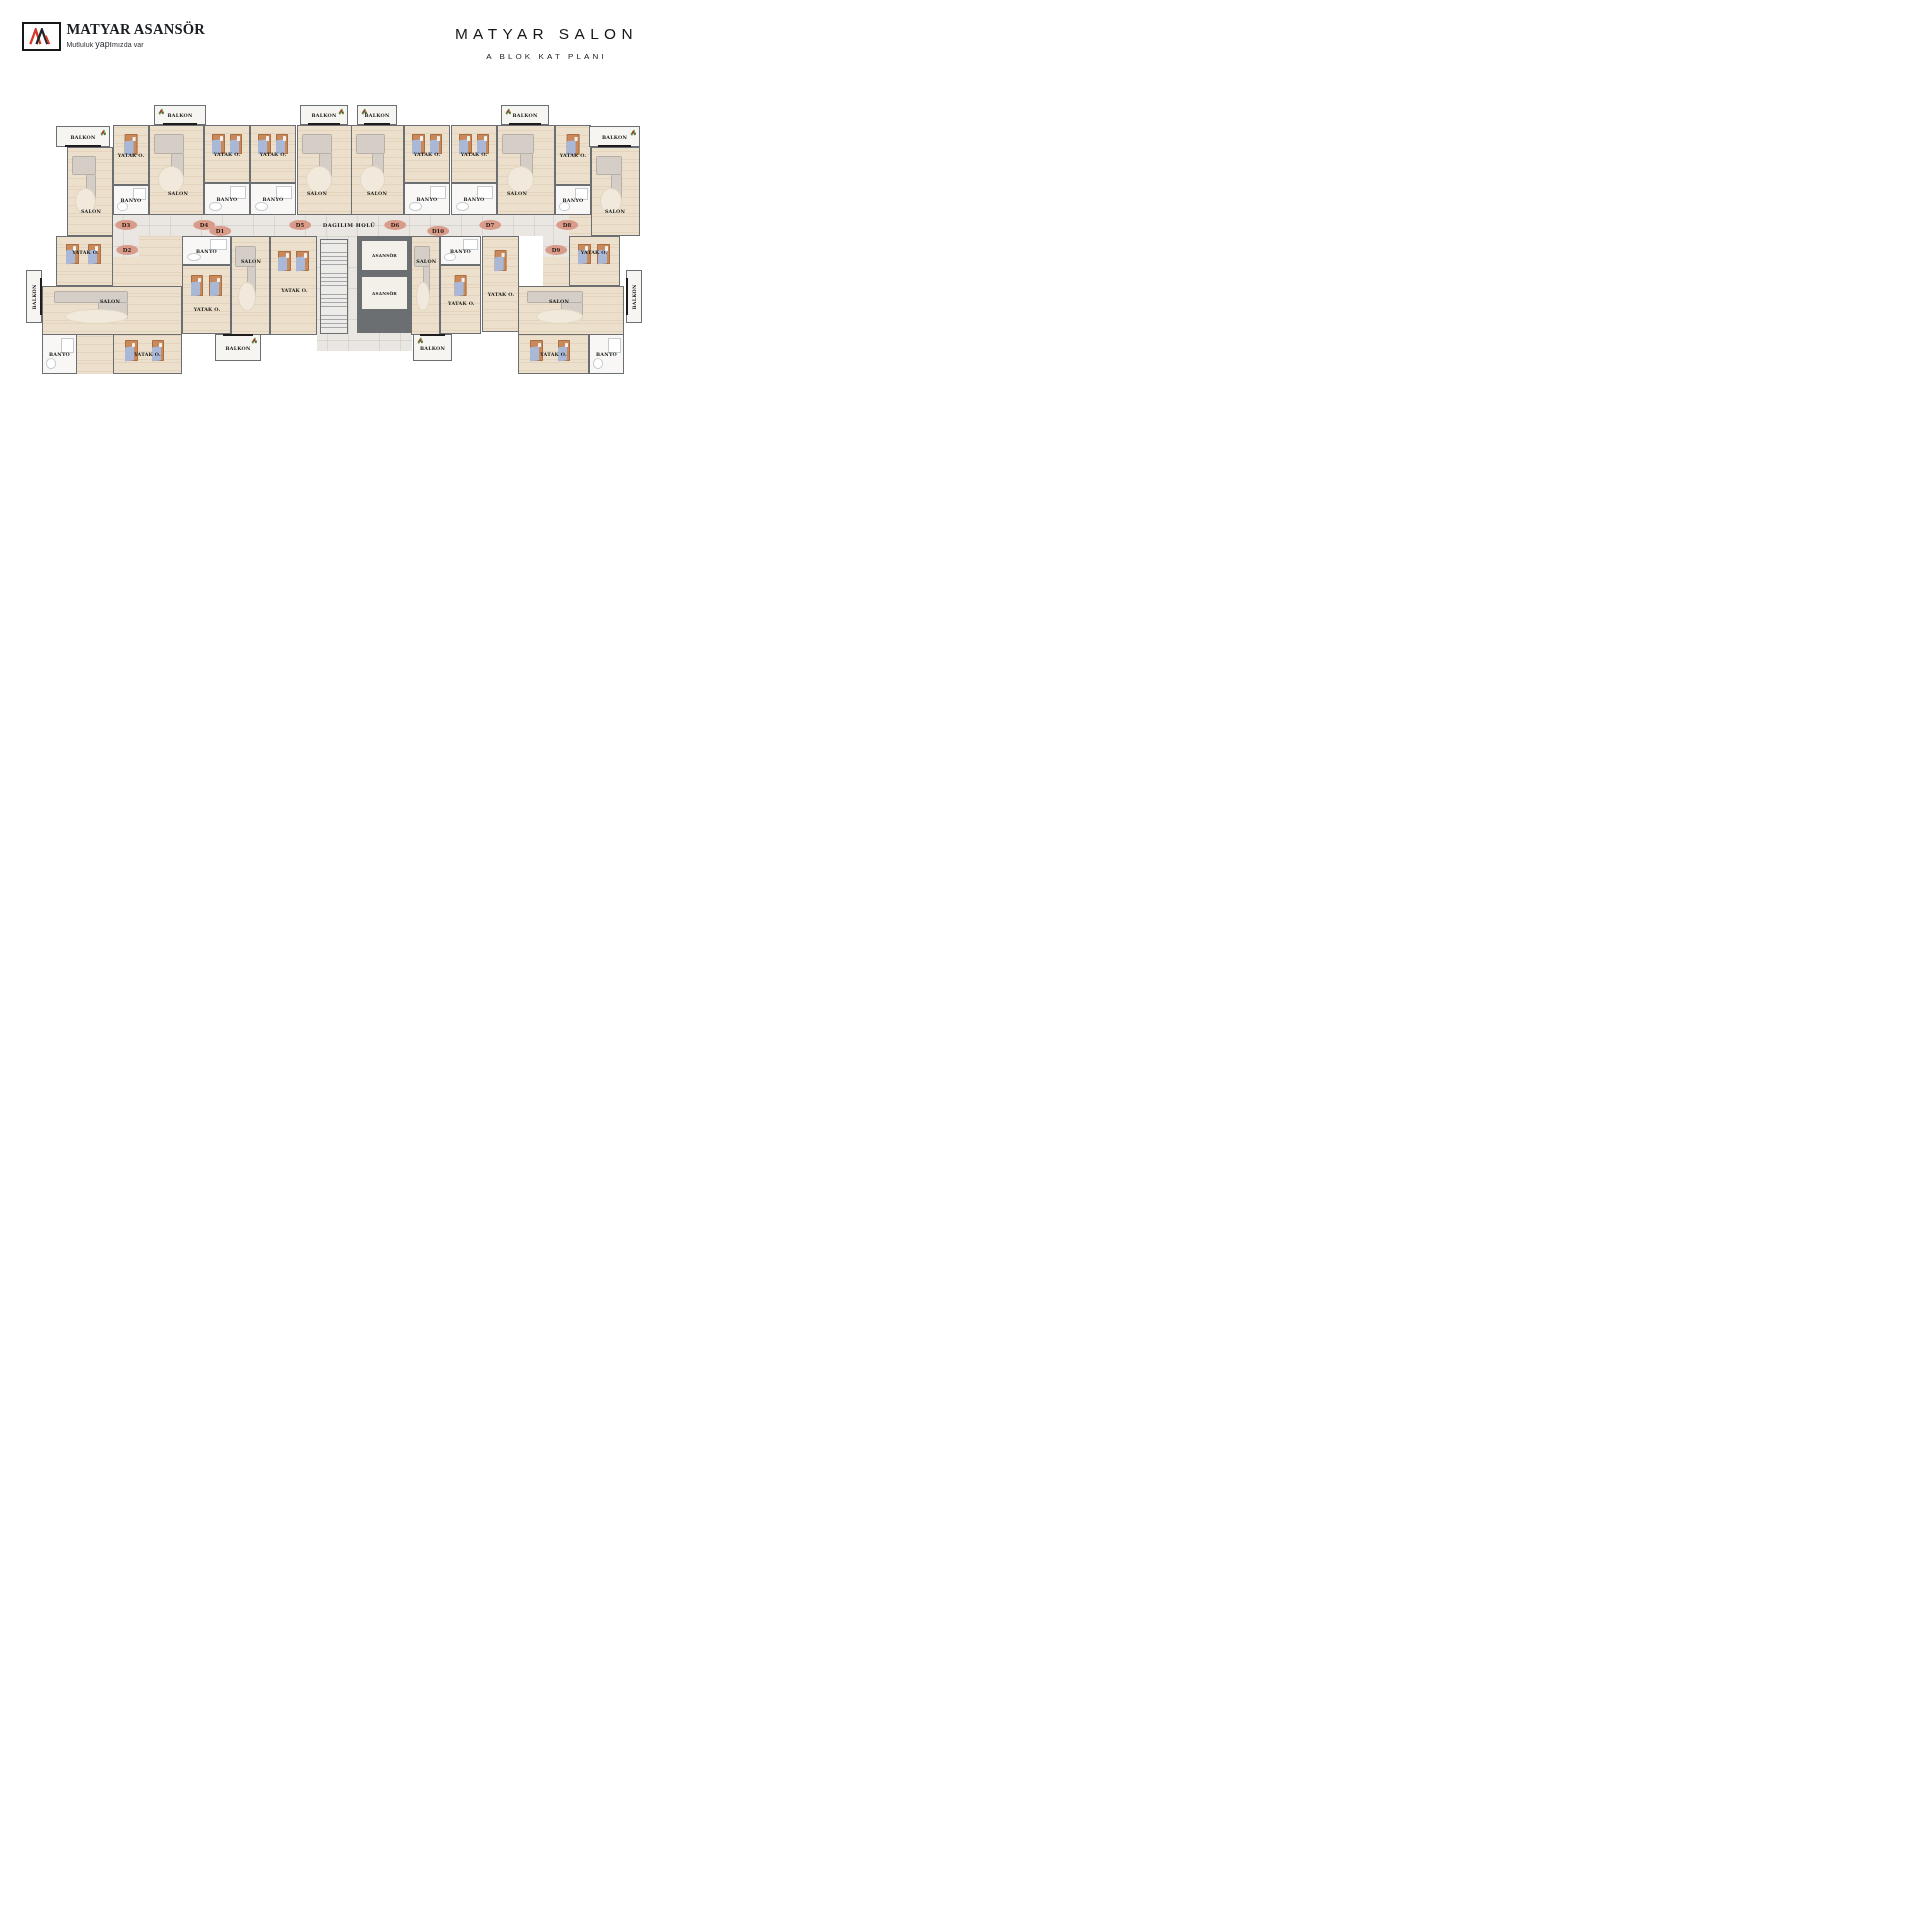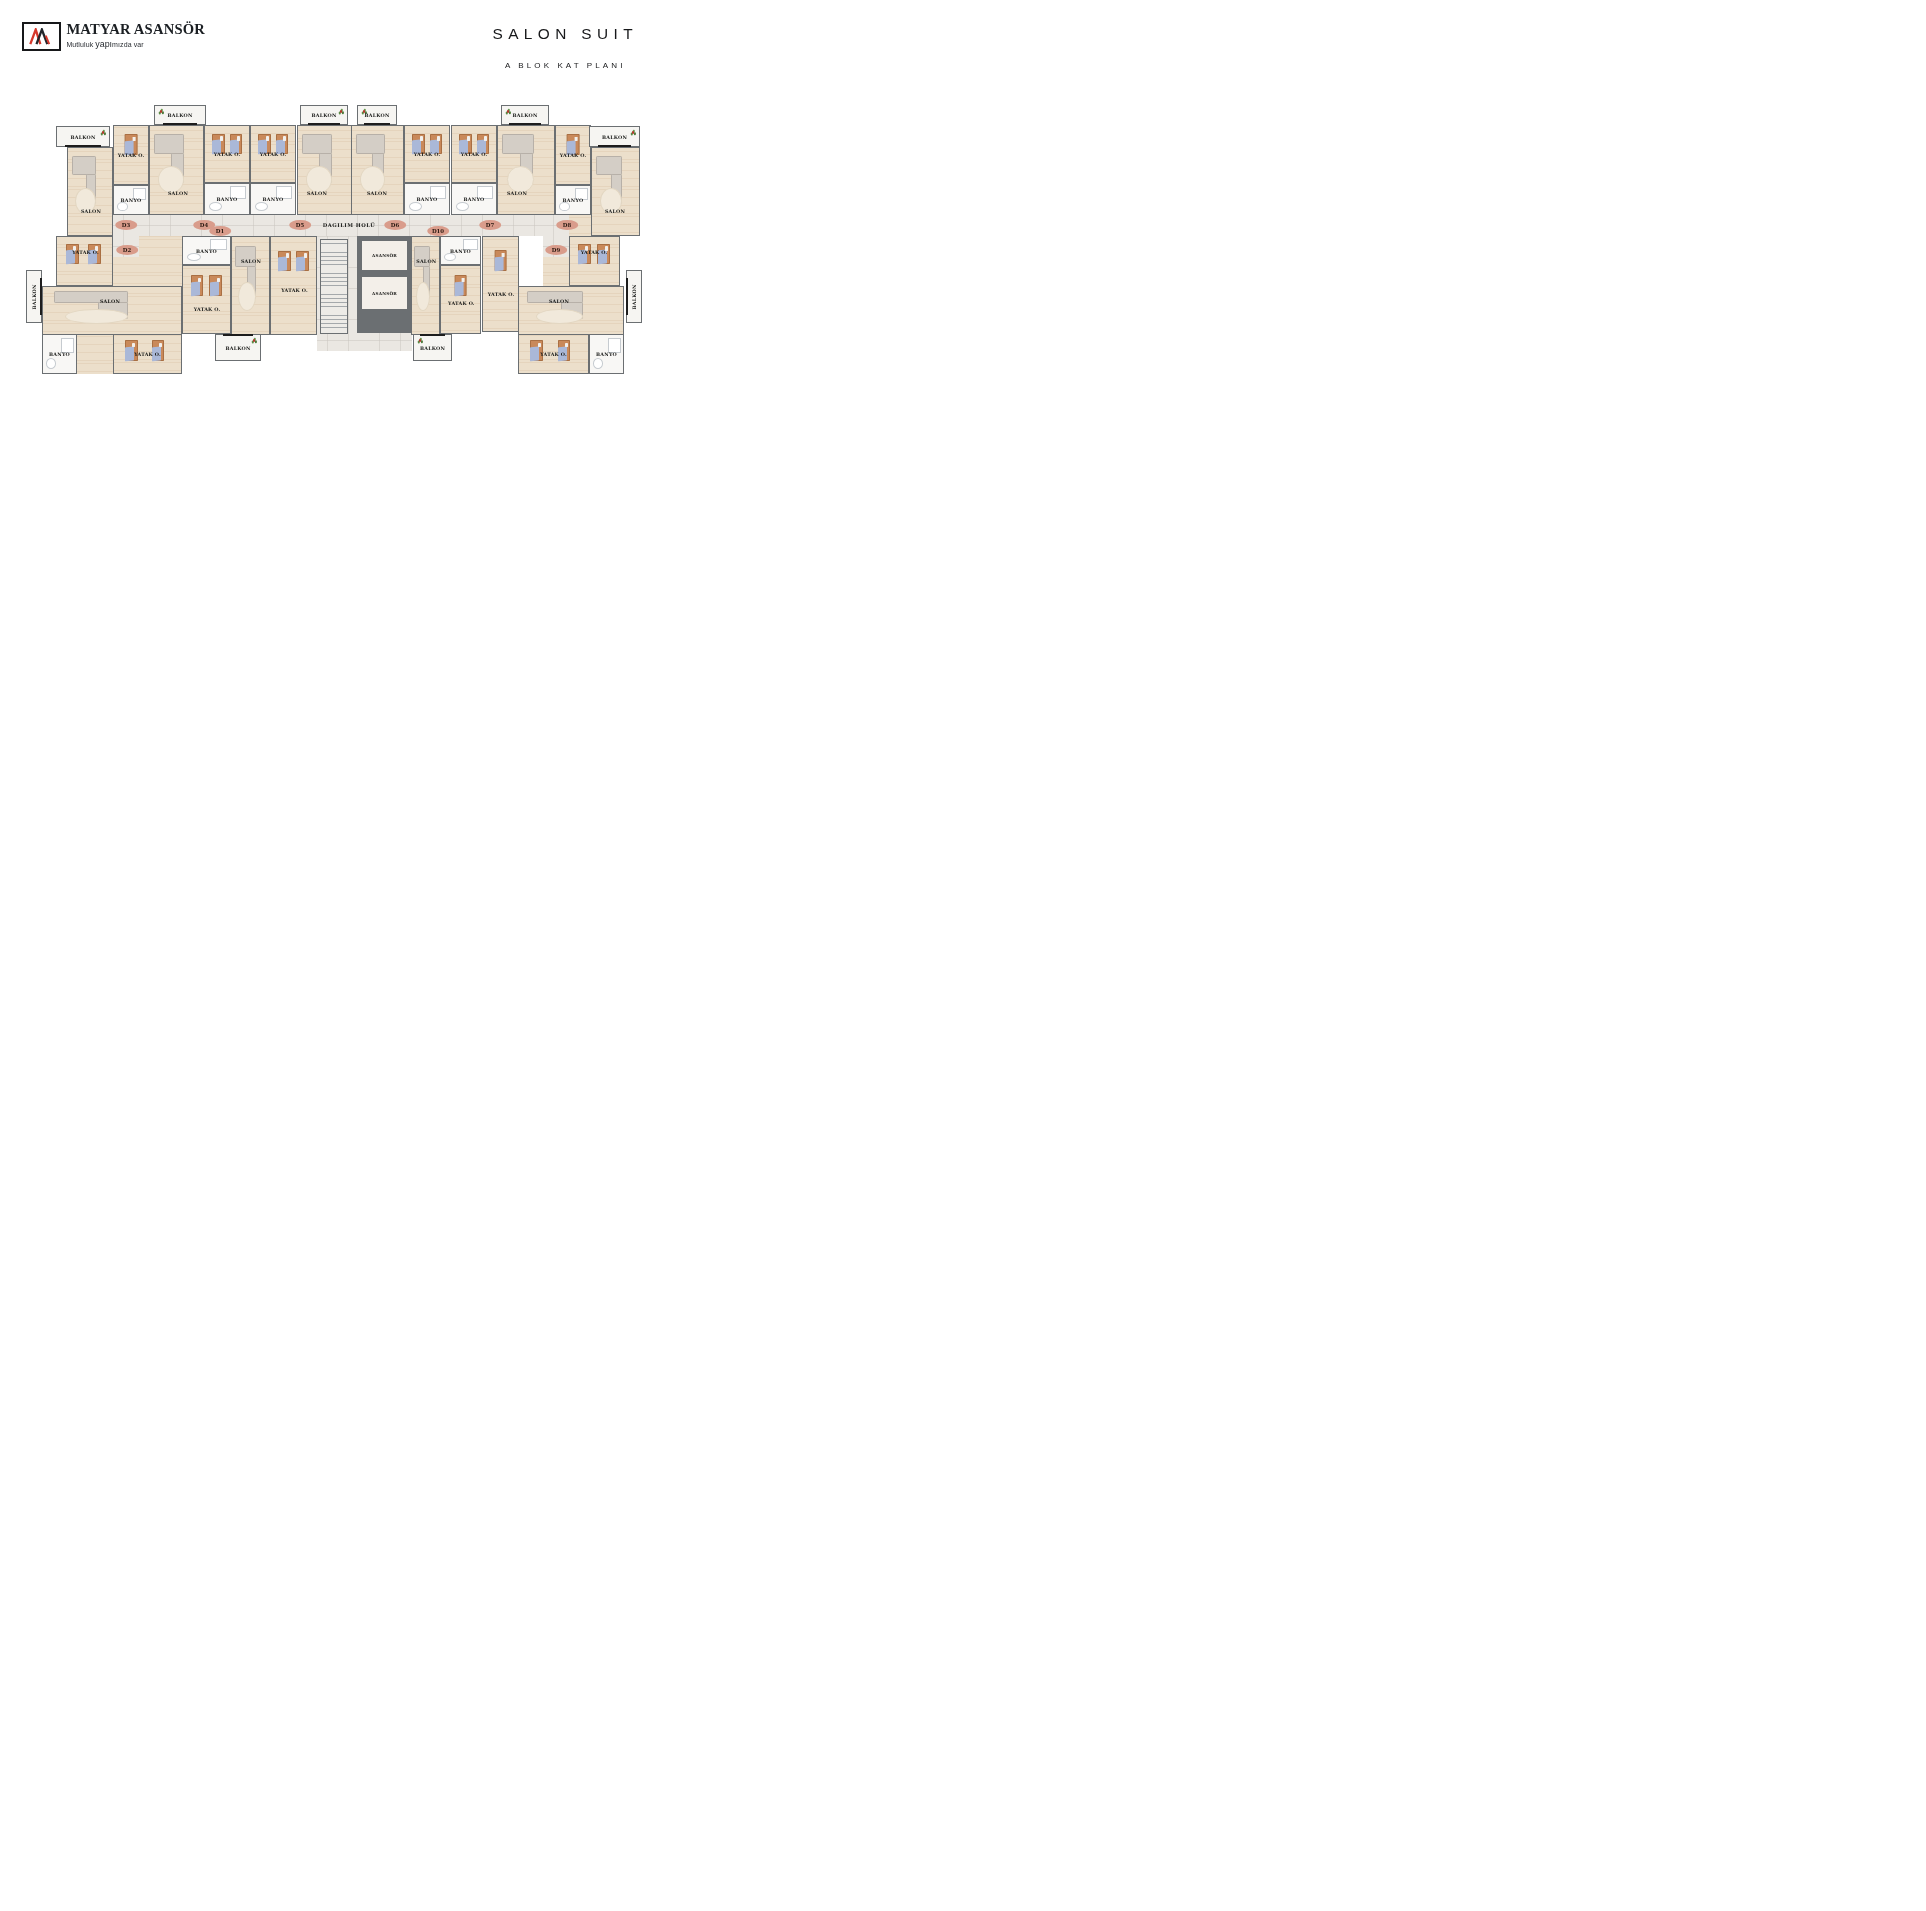--- a/index.html
+++ b/index.html
@@ -11,21 +11,21 @@
              display:flex;align-items:center;justify-content:center;}
   .logo-text{margin-left:5.4px;}
   .company{font-family:"Liberation Serif",serif;font-weight:bold;font-size:14.6px;
            letter-spacing:0.2px;color:#1b1f23;line-height:1.05;}
   .tagline{font-family:"Liberation Sans",sans-serif;font-weight:300;font-size:7px;
            color:#2a2e33;margin-top:1.5px;letter-spacing:0.1px;}
   .tagline .big{font-size:8.9px;font-weight:400;letter-spacing:0;}
   .brand-title{position:absolute;right:38px;top:25.4px;text-align:center;
                font-family:"Liberation Sans",sans-serif;color:#17181a;}
   .brand-title .l1{font-size:15.4px;font-weight:400;letter-spacing:5.4px;white-space:nowrap;}
-  .brand-title .l2{font-size:8px;font-weight:400;letter-spacing:3.1px;margin-top:18px;white-space:nowrap;}
+  .brand-title .l2{font-size:8px;font-weight:400;letter-spacing:3.1px;margin-top:9px;white-space:nowrap;}
   
   #plan{position:absolute;left:0;top:0;width:676px;height:478px;}
   .room{position:absolute;box-sizing:border-box;}
   .room--wood{background:repeating-linear-gradient(0deg,#ecdfcb 0 2.3px,#e5d4bd 2.3px 2.7px);
               border:1.9px solid #6b6f72;}
   .room--banyo{background:#f8f7f5;border:1.9px solid #6b6f72;}
   .room--balkon{background:
       repeating-linear-gradient(90deg,rgba(205,203,199,.45) 0 0.4px,transparent 0.4px 10px),
       repeating-linear-gradient(0deg,rgba(205,203,199,.45) 0 0.4px,transparent 0.4px 10px),#f6f5f2;
       border:1.9px solid #6b6f72;}
@@ -83,21 +83,21 @@
       <path d="M46,20 L55,42" fill="none" stroke="#d6382c" stroke-width="5"></path>
     </svg>
   </div>
   <div class="logo-text">
     <div class="company">MATYAR ASANSÖR</div>
     <div class="tagline"><span>Mutluluk </span><span class="big">yapı</span><span>mızda var</span></div>
   </div>
 </div>
 
 <div class="brand-title">
-  <div class="l1">SALON SUIT</div>
+  <div class="l1">MATYAR SALON</div>
   <div class="l2">A BLOK KAT PLANI</div>
 </div>
 
 <div id="plan">
     <div class="room room--balkon room--balkon" style="left: 56px; top: 126px; width: 54px; height: 21px; z-index: 2;">
       <span class="room-label center">BALKON</span>
       <span class="wbar b"></span>
       <span class="flower r"></span>
     </div>
     <div class="room room--wood room--salon" style="left: 67px; top: 147px; width: 46px; height: 89px; z-index: 2;">

